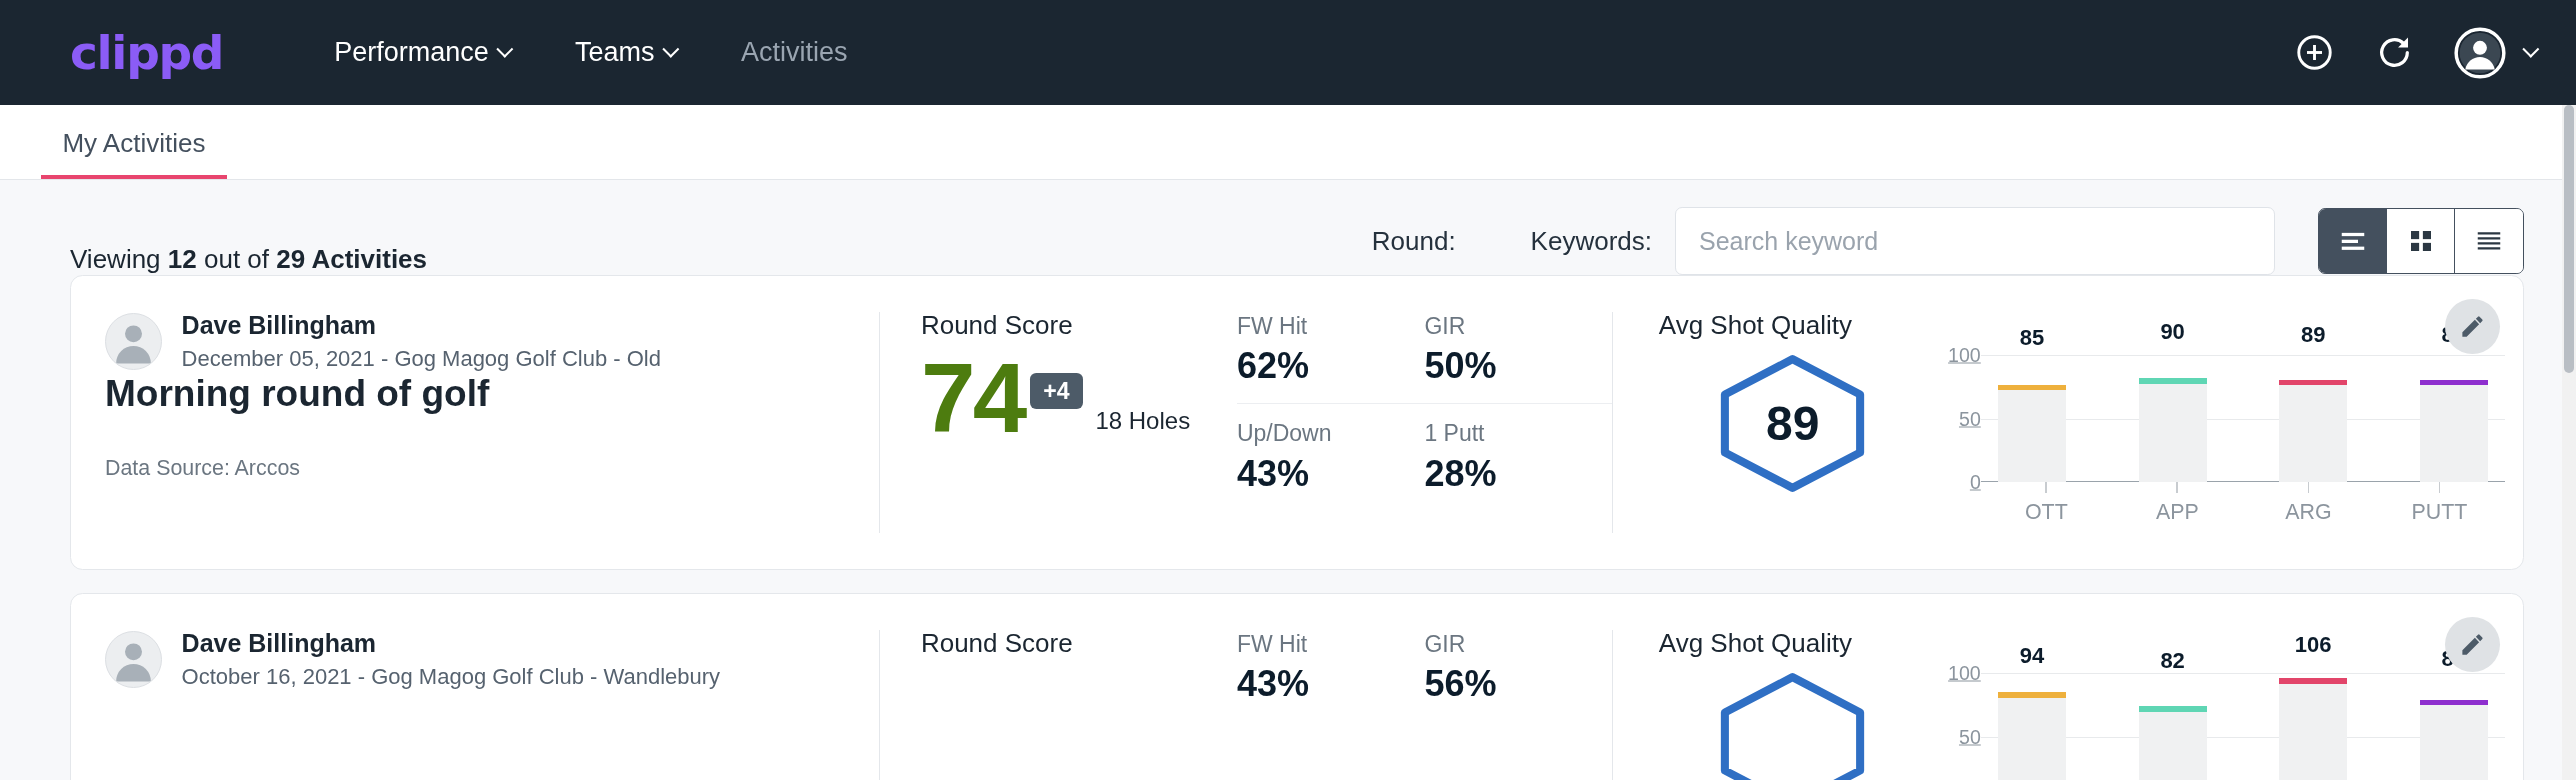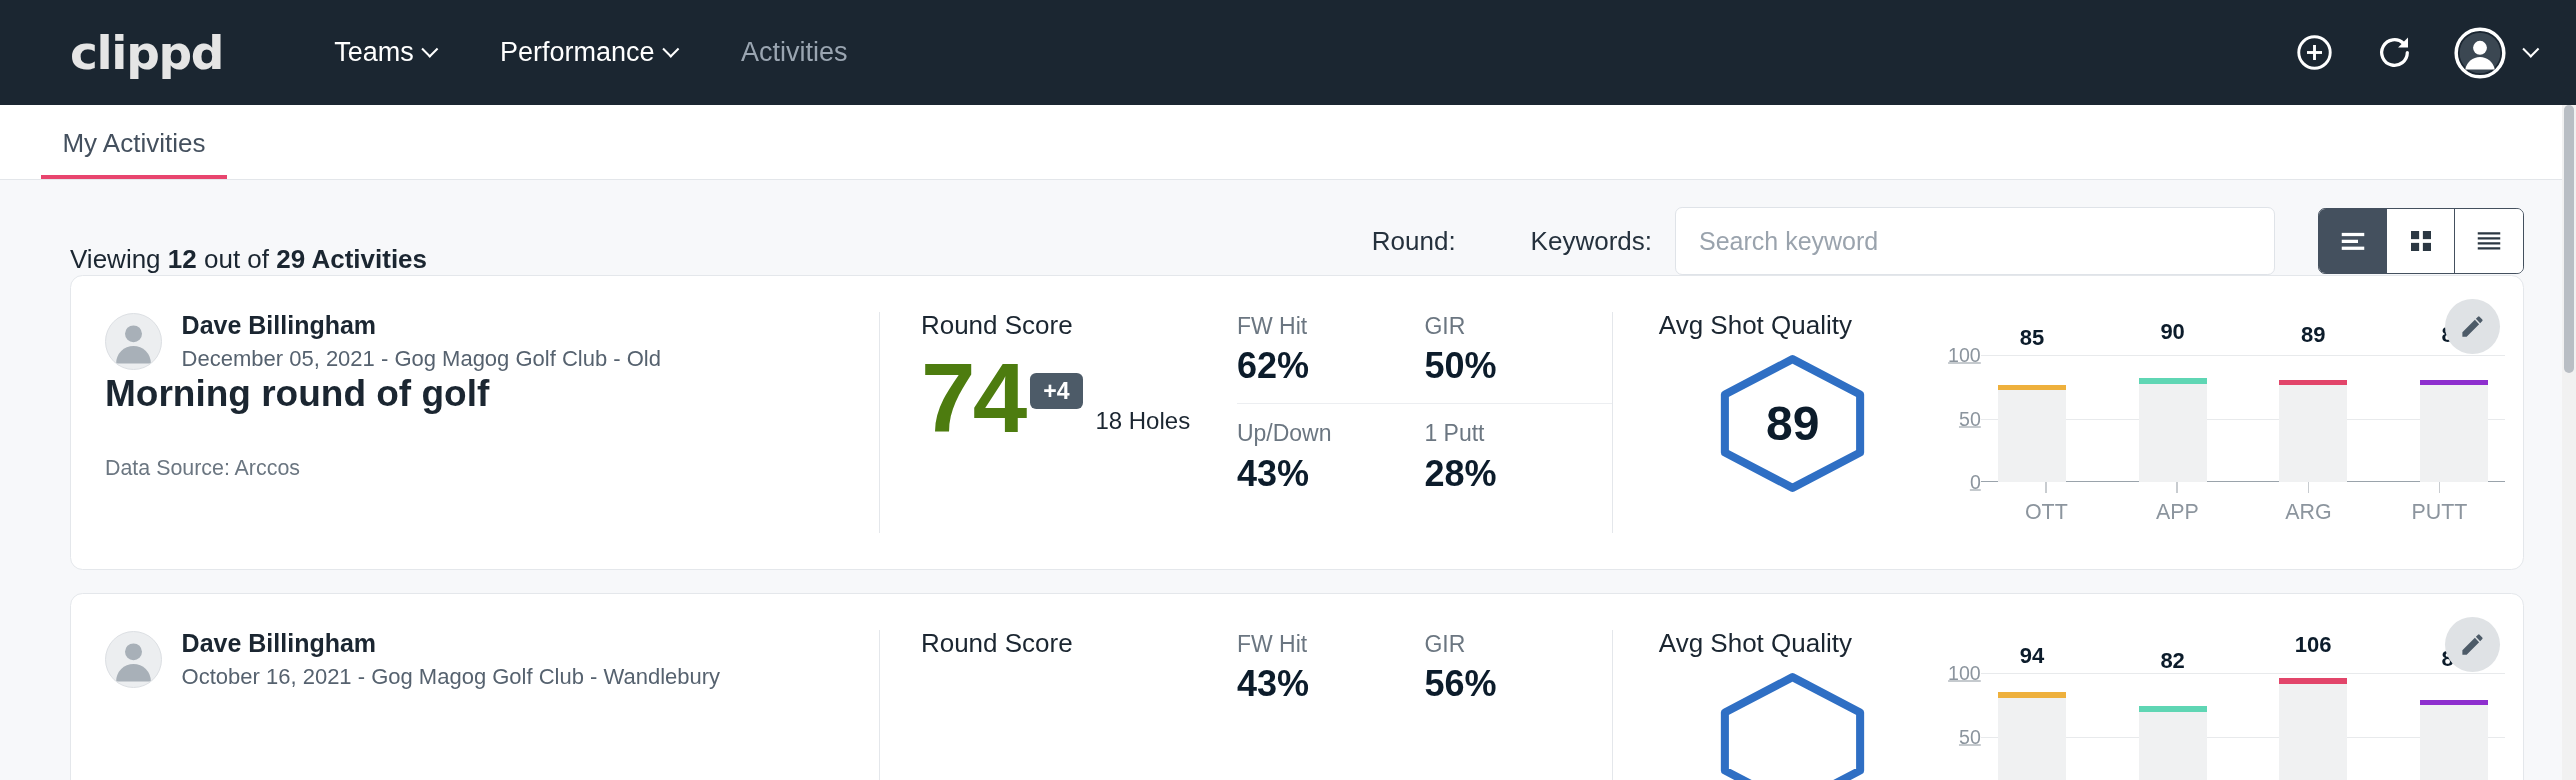--- a/index.html
+++ b/index.html
@@ -15,21 +15,21 @@
     height: 105px;
     background: #1b2631;
     display: flex;
     align-items: center;
     padding: 0 39px 0 70px;
     position: relative;
   }
   .logo {
     font-size: 47px;
     font-weight: 700;
-    color: #e5e5e5;
+    color: #8b5cf6;
     letter-spacing: -1.3px;
     margin-right: 79px;
     line-height: 1;
     font-family: "DejaVu Sans", sans-serif;
   }
   .nav { display: flex; align-items: center; gap: 0px; }
   .nav-item {
     display: flex; align-items: center; gap: 10.7px;
     color: #ffffff;
     font-size: 27px;
@@ -262,25 +262,25 @@
   }
 </style>
 </head>
 <body>
 
 <div class="header">
   <div class="logo">clippd</div>
 
   <div class="nav">
     <div class="nav-item">
+      <span>Performance</span>
+      <span class="chev"></span>
+    </div>
+    <div class="nav-item">
       <span>Teams</span>
-      <span class="chev"></span>
-    </div>
-    <div class="nav-item">
-      <span>Performance</span>
       <span class="chev"></span>
     </div>
     <div class="nav-item muted">
       <span>Activities</span>
     </div>
   </div>
 
   <div class="header-right">
     <div class="icon-btn">
       <svg width="41" height="41" viewBox="0 0 24 24" fill="none" stroke="#ffffff" stroke-width="1.7">

